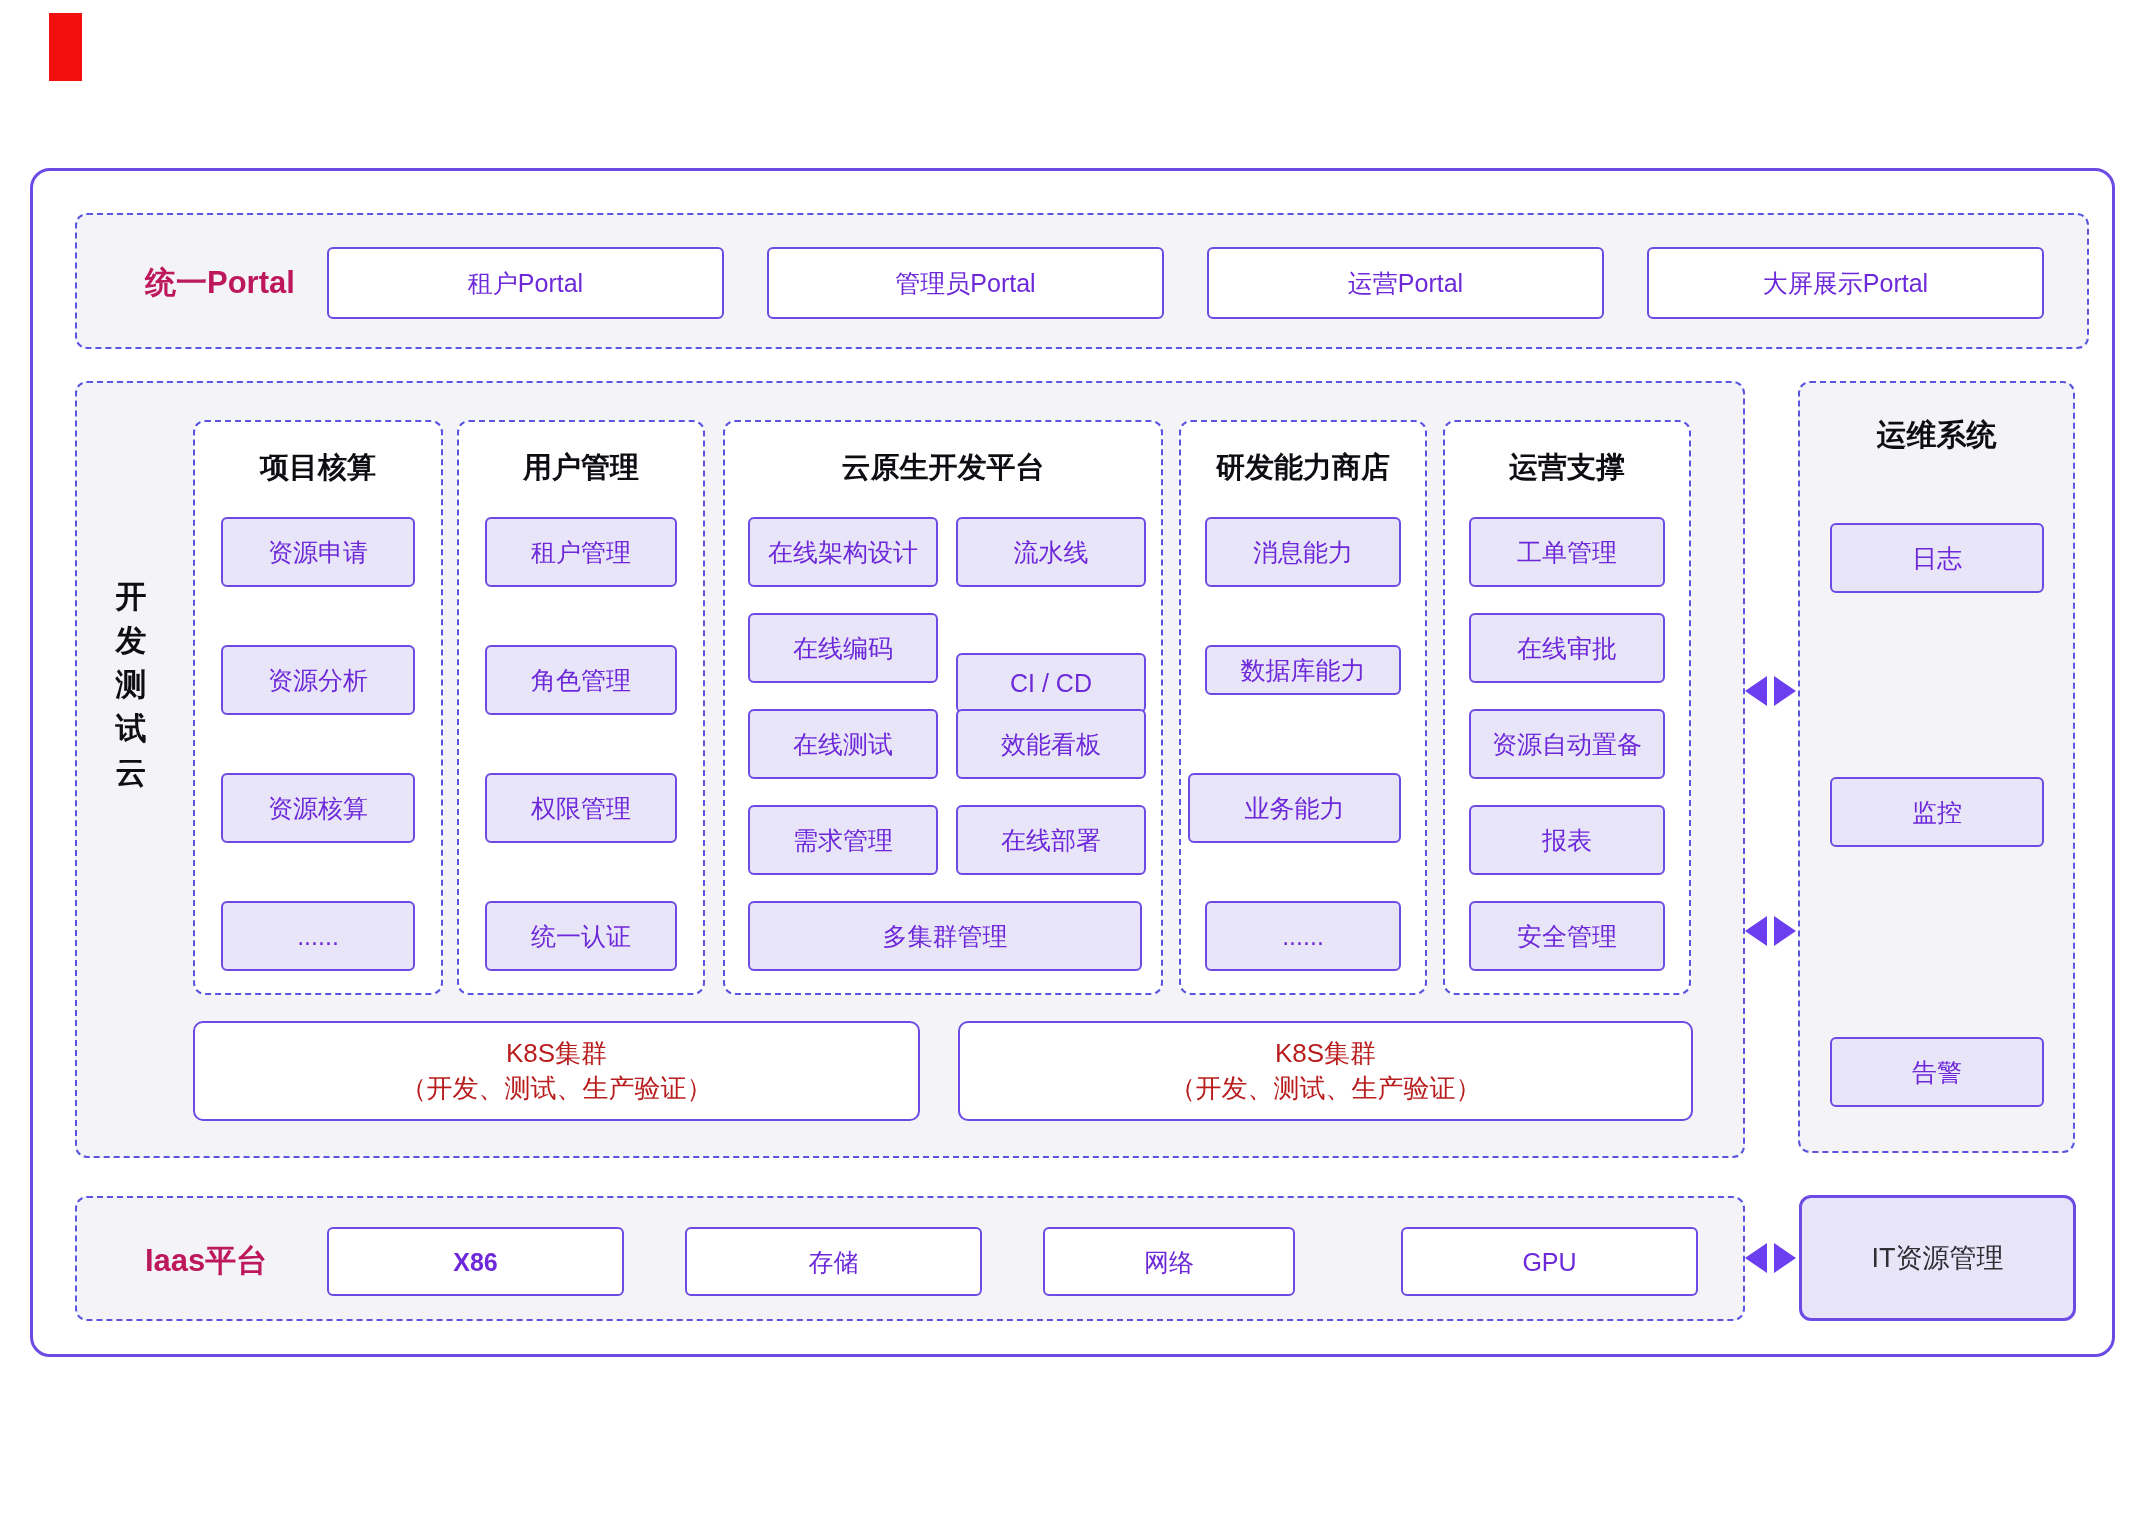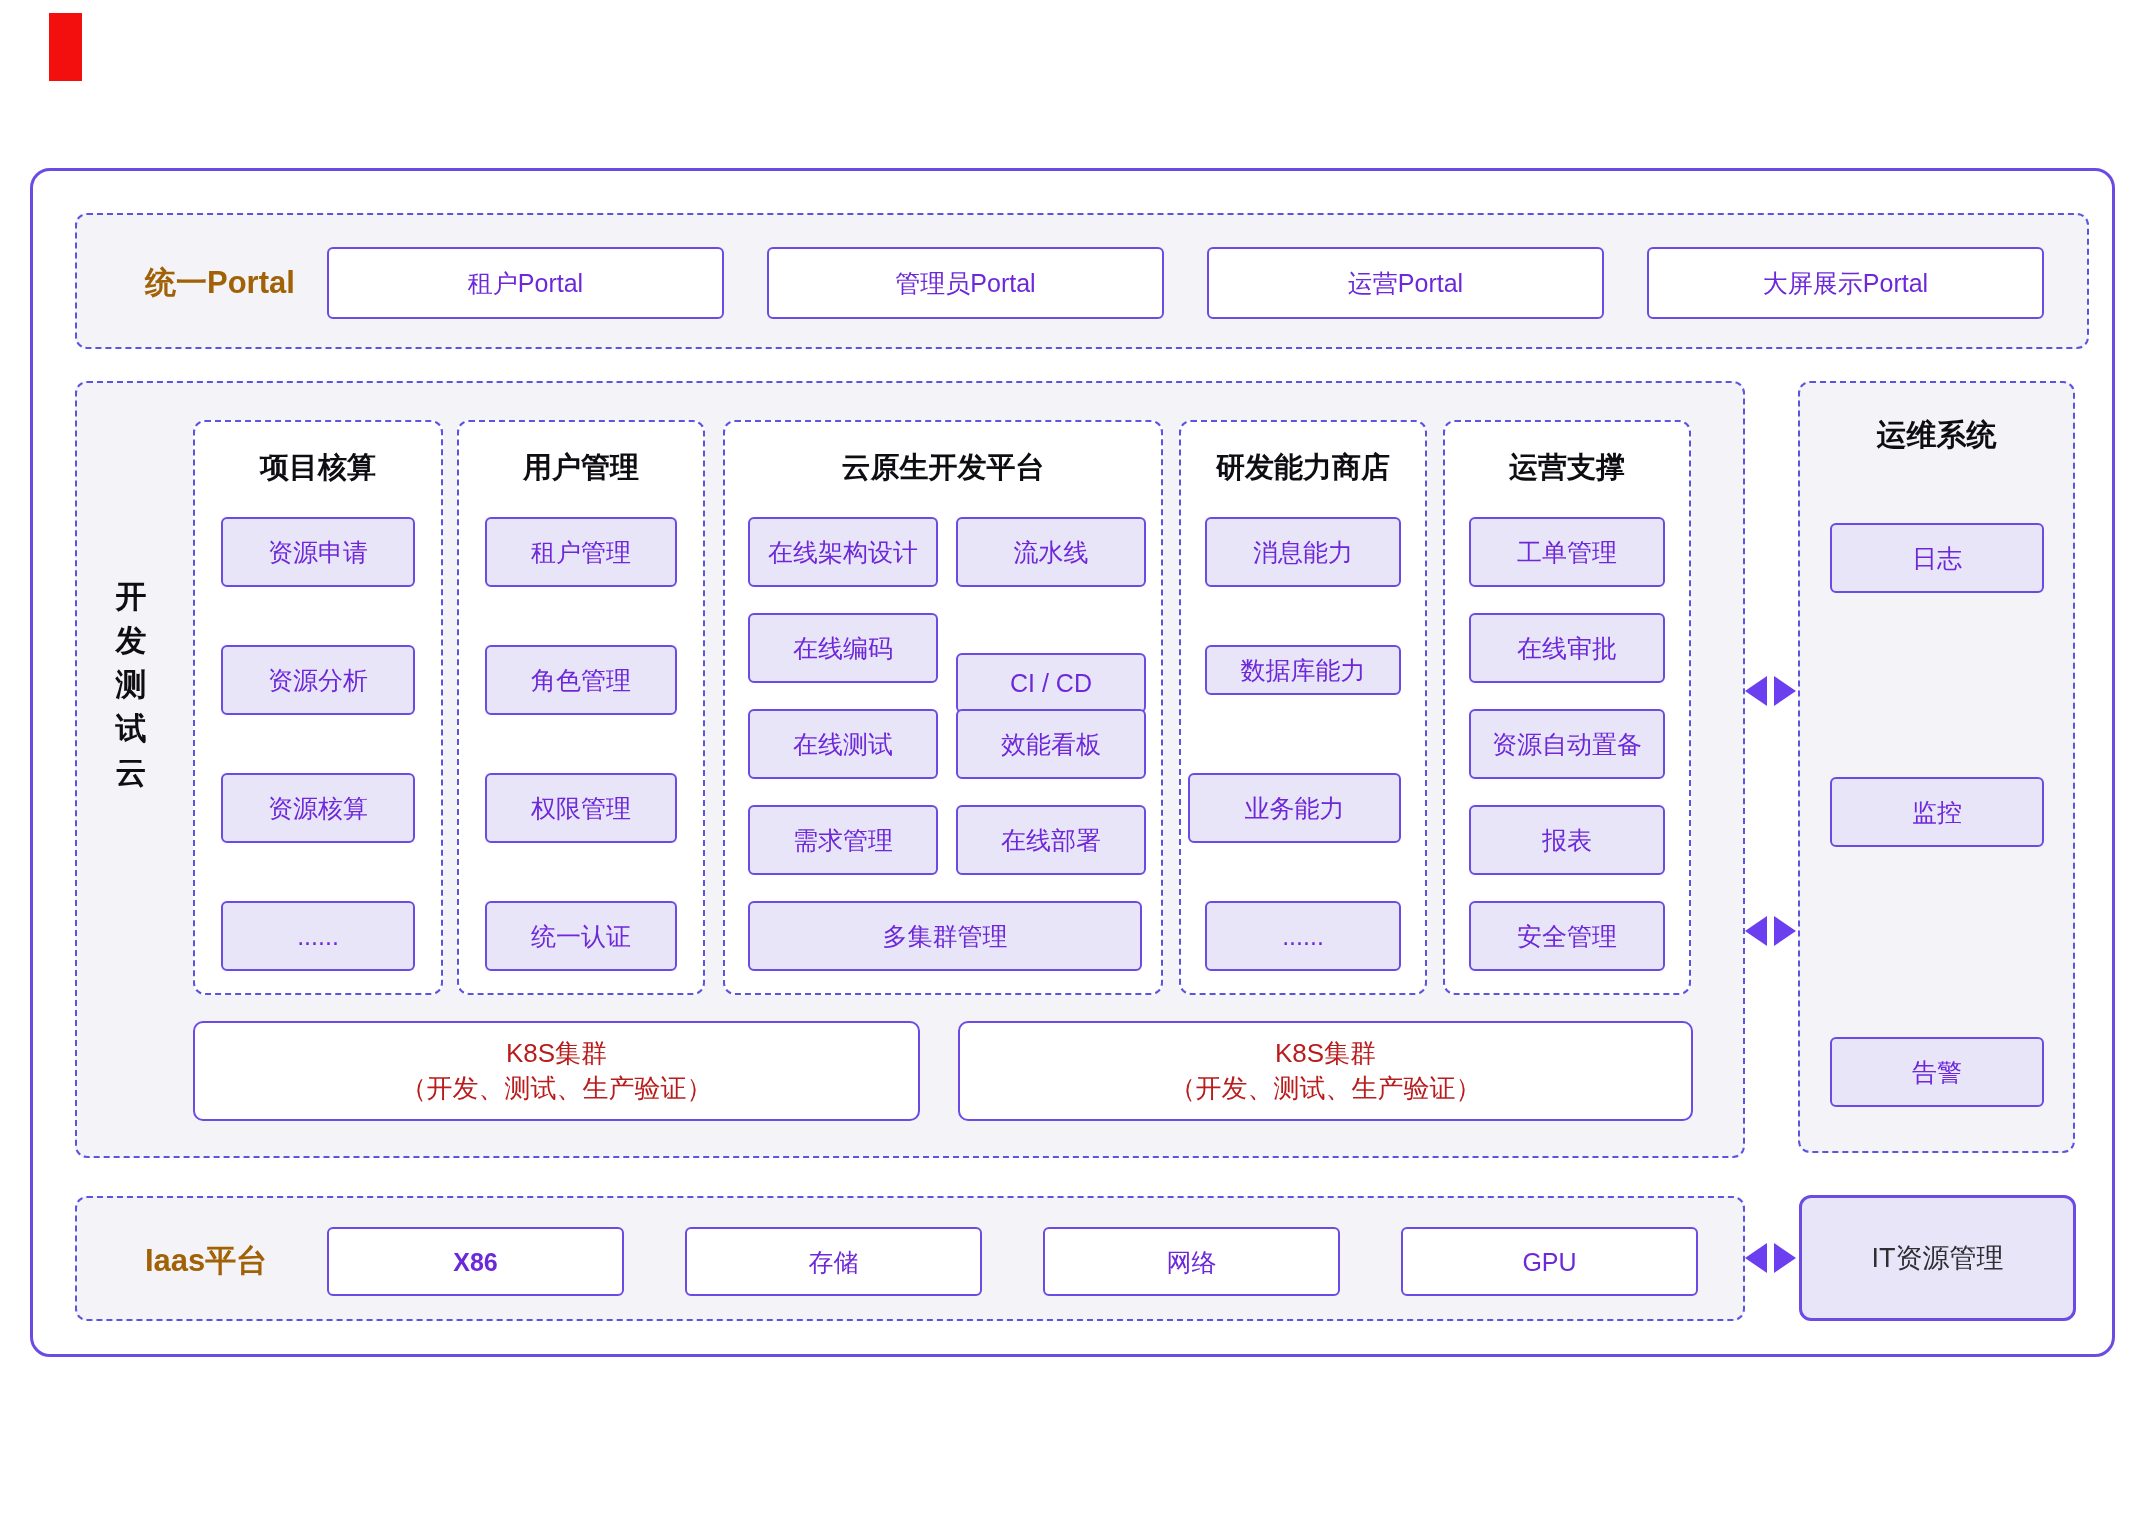--- a/index.html
+++ b/index.html
@@ -38,21 +38,21 @@
     display:flex;align-items:center;justify-content:center;
     background:#E9E5F9;border:3px solid #6C4BE4;border-radius:12px;
     font-size:27px;color:#2E2E33;box-sizing:border-box;
   }
   .sub-title{
     position:absolute;left:0;right:0;top:26px;text-align:center;
     font-size:29px;font-weight:700;color:#0D0D12;
   }
   .big-label{
     display:flex;align-items:center;
-    font-size:31px;font-weight:700;color:#a16207;
+    font-size:31px;font-weight:700;color:#be185d;
   }
   .v-label{
     display:flex;flex-direction:column;align-items:center;gap:13px;
     font-size:31px;font-weight:700;color:#0D0D12;line-height:1;
   }
   .arrow-pair{display:flex;align-items:center;gap:7px;width:51px;height:30px;}
   .tri{width:0;height:0;border-top:15px solid transparent;border-bottom:15px solid transparent;}
   .tri-left{border-right:22px solid #6B3FF0;}
   .tri-right{border-left:22px solid #6B3FF0;}
 </style>
@@ -150,21 +150,21 @@
   </div>
   <div class="abs arrow-pair" style="left:1712px;top:745px;">
     <div class="tri tri-left"></div>
     <div class="tri tri-right"></div>
   </div>
 
   <div class="abs panel" style="left:42px;top:1025px;width:1670px;height:125px;">
     <div class="abs big-label" style="left:68px;top:0;height:125px;">Iaas平台</div>
     <div class="abs box" style="left:250px;top:29px;width:297px;height:69px;font-weight:bold;">X86</div>
     <div class="abs box" style="left:608px;top:29px;width:297px;height:69px;">存储</div>
-    <div class="abs box" style="left:966px;top:29px;width:297px;height:69px;">网络</div>
+    <div class="abs box" style="left:966px;top:29px;width:252px;height:69px;">网络</div>
     <div class="abs box" style="left:1324px;top:29px;width:297px;height:69px;">GPU</div>
   </div>
 
   <div class="abs arrow-pair" style="left:1712px;top:1072px;">
     <div class="tri tri-left"></div>
     <div class="tri tri-right"></div>
   </div>
 
   <div class="abs it-box" style="left:1766px;top:1024px;width:277px;height:126px;">IT资源管理</div>
 

